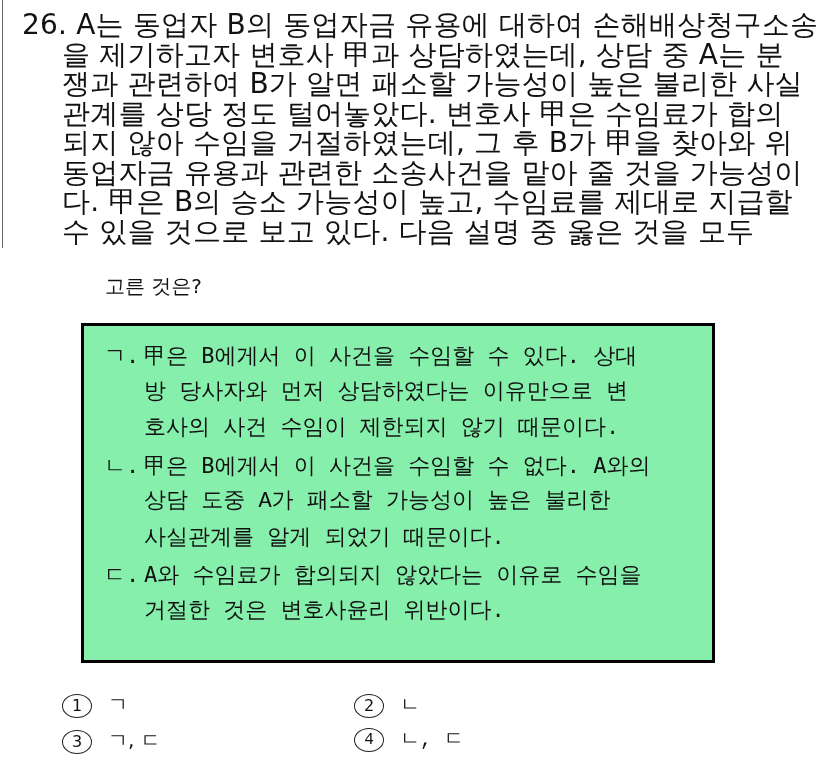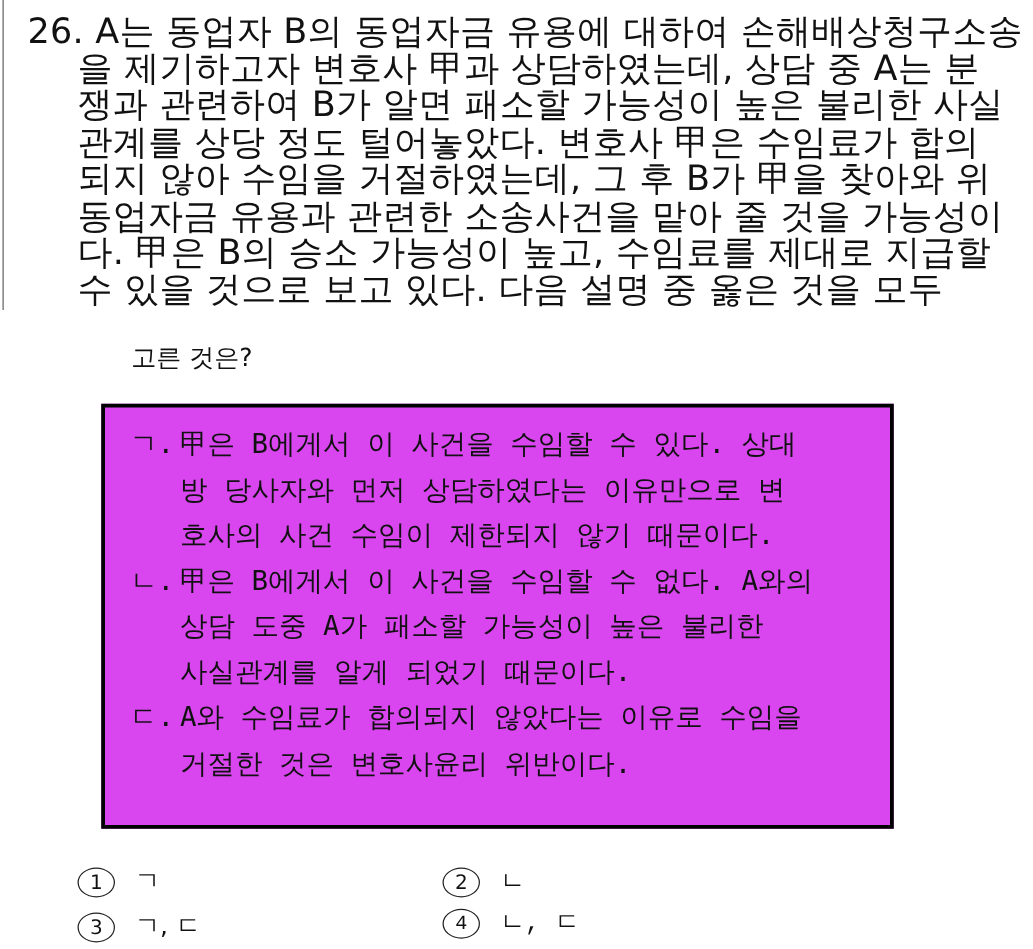--- a/index.html
+++ b/index.html
@@ -4,25 +4,25 @@
 <style>
   html, body { margin: 0; padding: 0; background: #ffffff; }
   body { width: 826px; height: 759px; position: relative; overflow: hidden;
          font-family: "DejaVu Sans", "Liberation Sans", sans-serif; color: #111; }
   .left-rule { position: absolute; left: 2px; top: 0; width: 1px; height: 248px; background: #666; }
   .question { position: absolute; left: 22px; top: 10px; width: 770px; }
   .q-line { font-size: 28px; line-height: 29.5px; white-space: nowrap; letter-spacing: 0.2px; }
   .q-line.indent { padding-left: 40px; }
   .q-tail { position: absolute; left: 62px; top: 272px; font-size: 20px; line-height: 29px; white-space: nowrap; margin-left: 43px; }
   .box { position: absolute; left: 81px; top: 323px; width: 628px; height: 334px;
-         border: 3px solid #000; background: #d946ef; }
+         border: 3px solid #000; background: #86efac; }
   .box-inner { position: absolute; left: 20px; top: 12px; right: 12px; }
   .stmt-line { font-family: "DejaVu Sans Mono", "Liberation Mono", monospace;
                font-size: 22px; line-height: 36.5px; white-space: nowrap; letter-spacing: 0px; }
-  .stmt-line.cont { padding-left: 40px; }
+  .stmt-line.cont { padding-left: 40px; font-family: Liberation Mono, monospace; }
   .stmt-label { display: inline-block; width: 40px; }
   .choices { position: absolute; left: 62px; top: 690px; width: 560px; font-size: 20px; }
   .choice { position: absolute; white-space: nowrap; line-height: 28px; }
   .choice .num { display: inline-block; width: 28px; height: 22px; border: 1.5px solid #222;
                  border-radius: 50%; text-align: center; font-size: 16px; line-height: 22px;
                  margin-right: 16px; vertical-align: middle; }
 </style>
 </head>
 <body>
 

